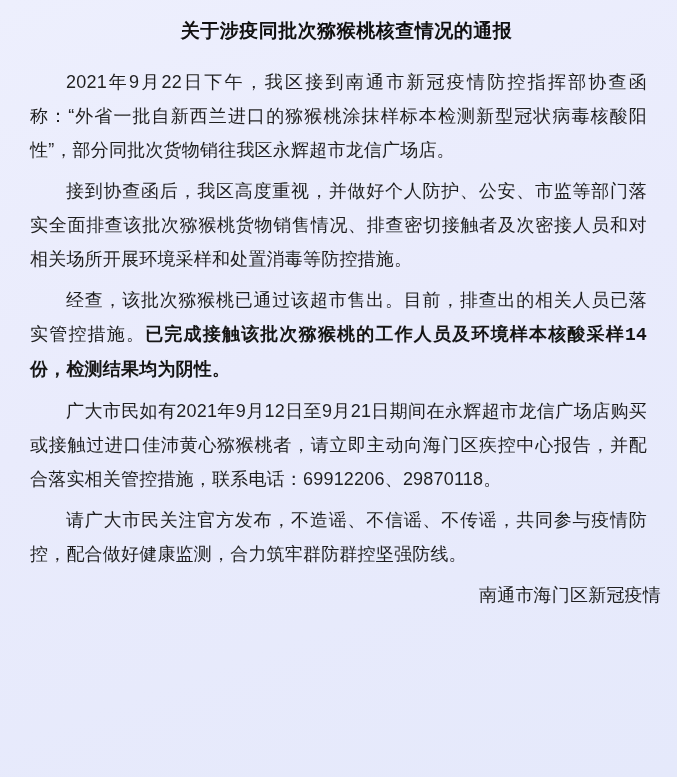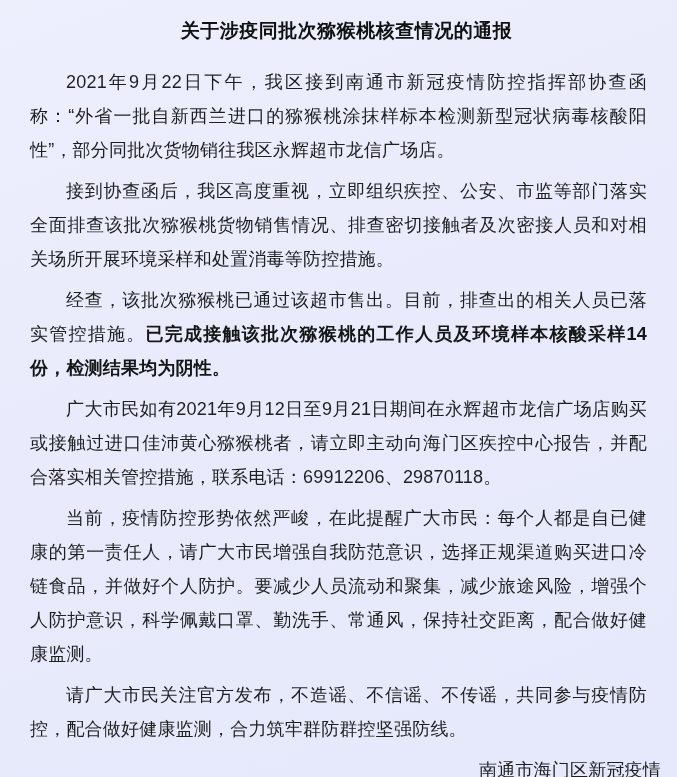--- a/index.html
+++ b/index.html
@@ -31,20 +31,21 @@
     line-height: 34px;
     color: #1f1f1f;
     text-align: justify;
     text-indent: 2em;
     margin: 0 16px 7px 0;
     letter-spacing: 0.2px;
   }
   .para .bold-seg {
     font-weight: 700;
     color: #161616;
+    font-family: Liberation Mono, monospace;
   }
   .signature {
     text-align: right;
     font-size: 18px;
     line-height: 32px;
     color: #1f1f1f;
     margin-top: 8px;
     padding-right: 2px;
     letter-spacing: 0.2px;
   }
@@ -54,27 +55,26 @@
 </style>
 </head>
 <body>
 
 <div class="page">
 
   <h1 class="doc-title">关于涉疫同批次猕猴桃核查情况的通报</h1>
 
   <p class="para">2021年9月22日下午，我区接到南通市新冠疫情防控指挥部协查函称：“外省一批自新西兰进口的猕猴桃涂抹样标本检测新型冠状病毒核酸阳性”，部分同批次货物销往我区永辉超市龙信广场店。</p>
 
-  <p class="para">接到协查函后，我区高度重视，立即组织疾控、公安、市监等部门落实全面排查该批次猕猴桃货物销售情况、排查密切接触者及次密接人员和对相关场所开展环境采样和处置消毒等防控措施。</p>
+  <p class="para">接到协查函后，我区高度重视，并做好个人防护、公安、市监等部门落实全面排查该批次猕猴桃货物销售情况、排查密切接触者及次密接人员和对相关场所开展环境采样和处置消毒等防控措施。</p>
 
   <p class="para"><span>经查，该批次猕猴桃已通过该超市售出。目前，排查出的相关人员已落实管控措施。</span><span class="bold-seg">已完成接触该批次猕猴桃的工作人员及环境样本核酸采样14份，检测结果均为阴性。</span></p>
 
   <p class="para">广大市民如有2021年9月12日至9月21日期间在永辉超市龙信广场店购买或接触过进口佳沛黄心猕猴桃者，请立即主动向海门区疾控中心报告，并配合落实相关管控措施，联系电话：69912206、29870118。</p>
 
-  <p class="para">当前，疫情防控形势依然严峻，在此提醒广大市民：每个人都是自已健康的第一责任人，请广大市民增强自我防范意识，选择正规渠道购买进口冷链食品，并做好个人防护。要减少人员流动和聚集，减少旅途风险，增强个人防护意识，科学佩戴口罩、勤洗手、常通风，保持社交距离，配合做好健康监测。</p>
 
   <p class="para">请广大市民关注官方发布，不造谣、不信谣、不传谣，共同参与疫情防控，配合做好健康监测，合力筑牢群防群控坚强防线。</p>
 
   <div class="signature">
     <div>南通市海门区新冠疫情</div>
 
   </div>
 
 </div>
 

